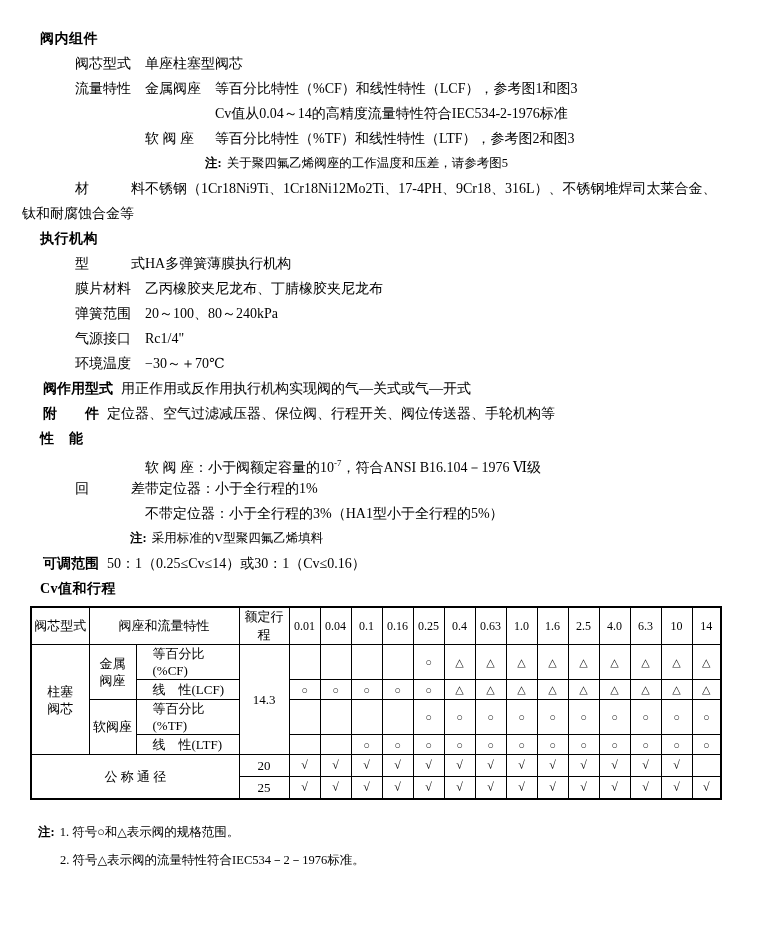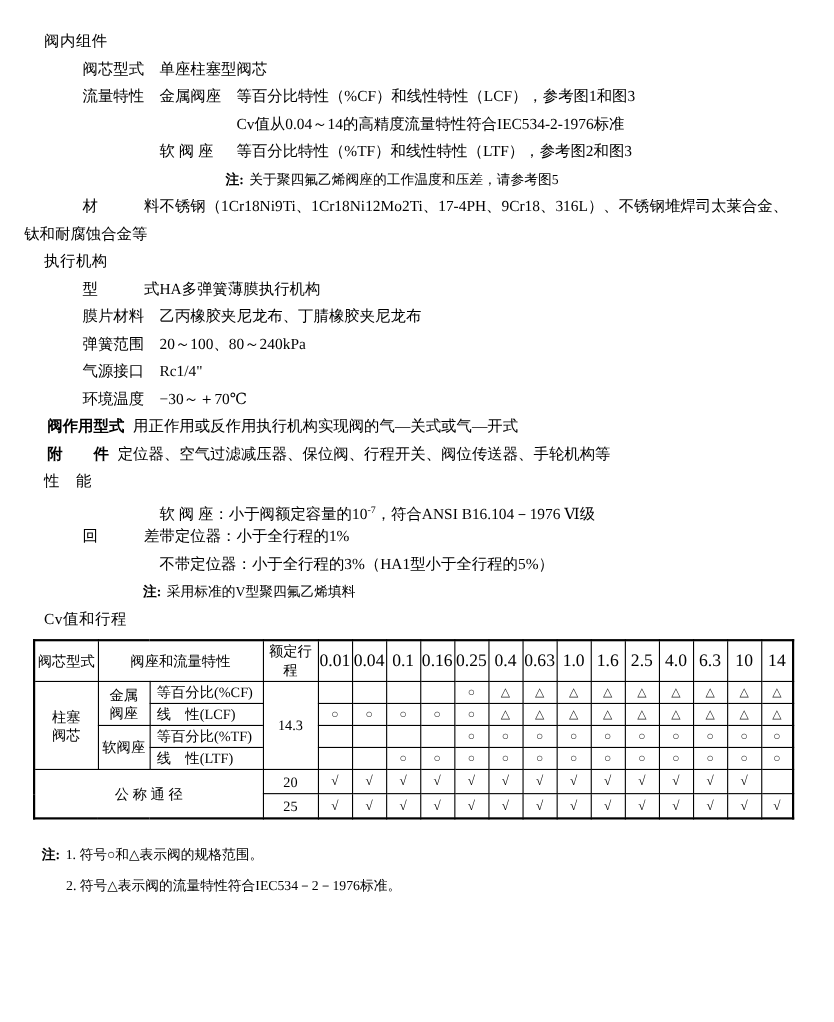--- a/index.html
+++ b/index.html
@@ -6,42 +6,42 @@
   body {
     width:758px; height:929px;
     background:#ffffff; color:#000000;
     font-family:"Liberation Serif","DejaVu Serif",serif;
     font-size:14px;
     overflow:hidden;
   }
   .doc { padding-top:26px; }
   .line { height:25px; line-height:25px; white-space:nowrap; }
   .flexrow { display:flex; }
-  .h { font-weight:normal; margin-left:40px; letter-spacing:0.5px; }
+  .h { font-weight:bold; margin-left:40px; letter-spacing:0.5px; }
   .h-inline { font-weight:bold; margin-left:43px; }
   .after-h { margin-left:8px; }
   .lbl { margin-left:75px; width:70px; flex-shrink:0; }
   .sublbl { width:70px; flex-shrink:0; }
   .ind145 { margin-left:145px; }
   .ind215 { margin-left:215px; }
   .ind22 { margin-left:22px; }
   .note { font-size:12.5px; }
   .note-a { margin-left:205px; }
   .note-b { margin-left:130px; }
   .nlbl { font-weight:bold; margin-right:5px; }
   sup { font-size:9px; }
 
   .tablewrap { margin-left:30px; margin-top:5px; }
   table.cvt { border-collapse:collapse; table-layout:fixed; width:692px; border:2px solid #000; }
   table.cvt td { border:1px solid #000; text-align:center; vertical-align:middle; padding:0; font-size:13px; height:19px; overflow:hidden; }
   table.cvt tr.hdr td { height:20px; }
-  table.cvt td.num { font-size:16px; }
+  table.cvt td.num { font-size:12px; }
   table.cvt td.sym { font-size:11px; color:#222; }
   table.cvt td.chk { font-size:12px; }
-  table.cvt td.charlbl { text-align:left; padding-left:6px; }
+  table.cvt td.charlbl { text-align:left; padding-left:16px; }
   table.cvt td.two { white-space:pre-line; line-height:17px; }
   table.cvt tr.dn td { height:21px; }
 
   .footnotes { margin-left:38px; margin-top:18px; font-size:12.5px; }
   .fn-line { height:28px; line-height:28px; white-space:nowrap; }
   .fn-2 { margin-left:22px; }
 </style>
 </head>
 <body>
 
@@ -124,20 +124,23 @@
   </div>
   <div class="line">
     <span class="ind145" style="display:inline-block;">不带定位器：小于全行程的3%（HA1型小于全行程的5%）</span>
   </div>
 
 
   <div class="line note note-b">
     <span class="nlbl">注:</span><span>采用标准的V型聚四氟乙烯填料</span>
   </div>
 
+  <div class="line">
+    <span class="h-inline">可调范围</span><span class="after-h">50：1（0.25≤Cv≤14）或30：1（Cv≤0.16）</span>
+  </div>
 
   <div class="line"><span class="h">Cv值和行程</span></div>
 
   <div class="tablewrap">
     <table class="cvt">
       <colgroup>
         <col style="width:58px">
           <col style="width:47px">
           <col style="width:103px">
           <col style="width:50px">

